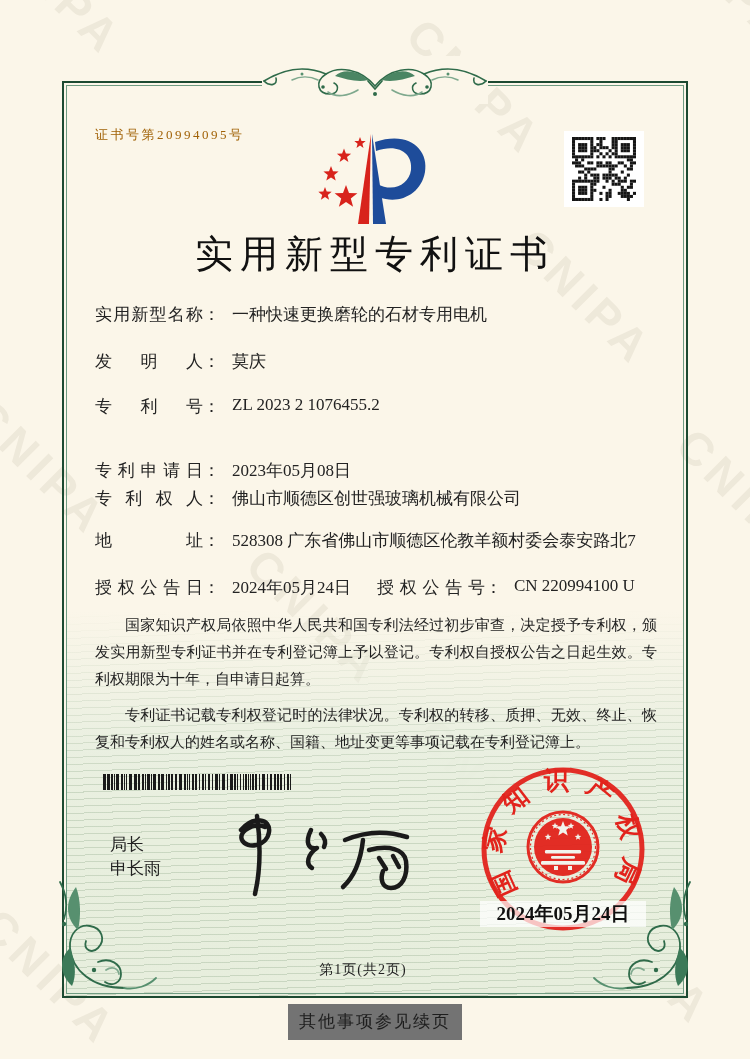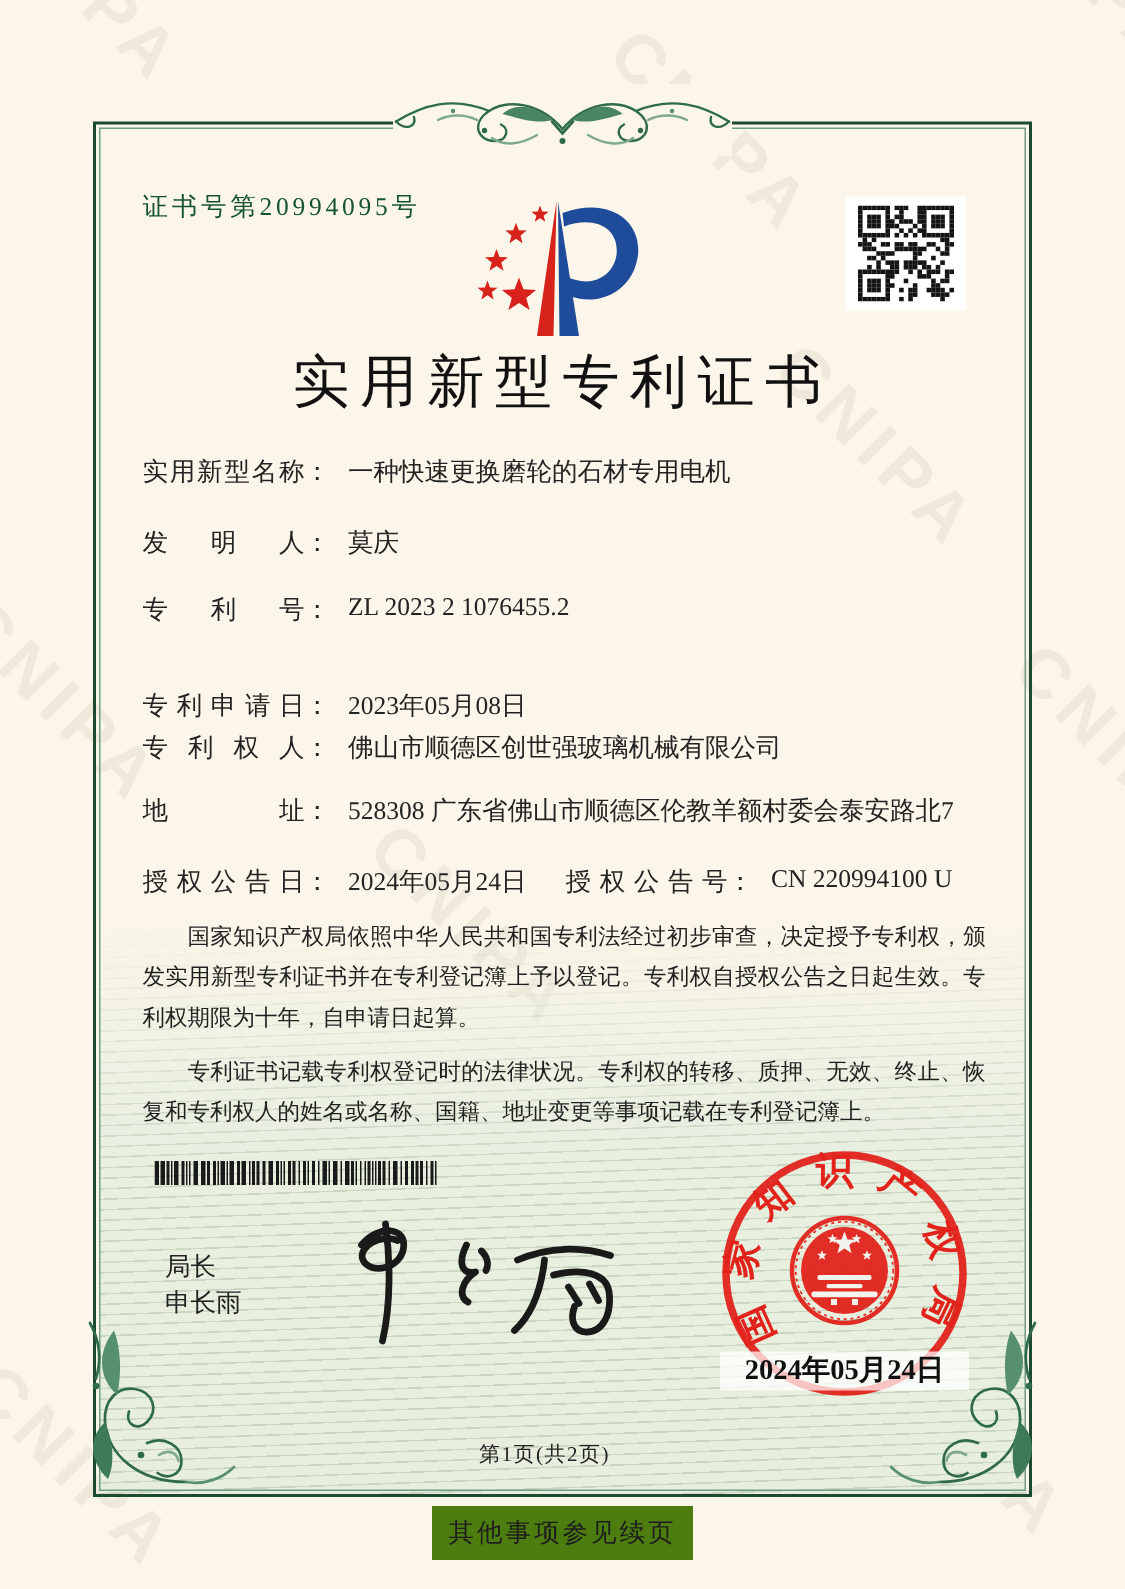--- a/index.html
+++ b/index.html
@@ -20,21 +20,21 @@
   
   .wash{position:absolute;left:66px;top:610px;width:618px;height:386px;z-index:1;
     background:linear-gradient(180deg, rgba(232,239,224,0) 0%, rgba(232,239,224,.9) 35%, #e8efde 60%, #e7eedd 100%)}
   .waves{position:absolute;left:66px;top:610px;width:618px;height:386px;z-index:1;
     background:repeating-linear-gradient(178deg, rgba(125,155,120,.28) 0 1px, rgba(125,155,120,0) 1px 7px);
     -webkit-mask-image:linear-gradient(180deg, transparent 0, #000 45%);
     mask-image:linear-gradient(180deg, transparent 0, #000 45%)}
 
   .orn{position:absolute;z-index:3}
 
-  .cert-no{position:absolute;left:95px;top:126px;font-size:17px;letter-spacing:2.5px;color:#14532d;z-index:4}
+  .cert-no{position:absolute;left:95px;top:126px;font-size:13px;letter-spacing:2.5px;color:#a16207;z-index:4}
   .logo{position:absolute;left:297px;top:128px;width:156px;height:104px;z-index:4}
   .qr-pad{position:absolute;left:564px;top:131px;width:80px;height:76px;background:#fff;z-index:4}
   .qr{position:absolute;left:572px;top:137px;width:64px;height:64px;z-index:5}
 
   .title{position:absolute;left:62px;top:229px;width:626px;text-align:center;
          font-size:38px;font-weight:normal;letter-spacing:7px;color:#111;z-index:4}
 
   .fields{position:absolute;left:95px;top:303px;width:568px;font-size:17px;color:#232323;z-index:4}
   .frow{position:absolute;left:0;white-space:nowrap}
   .flabel{display:inline-block;width:108px;text-align:justify;text-align-last:justify;vertical-align:top}
@@ -56,21 +56,21 @@
   .sig{position:absolute;left:213px;top:810px;width:208px;height:88px;z-index:4}
 
   .seal{position:absolute;left:477px;top:763px;width:172px;height:172px;z-index:5}
   .seal-date{position:absolute;left:480px;top:901px;width:166px;height:26px;z-index:6;
       text-align:center;font-size:19px;font-weight:bold;color:#101010;
       background:rgba(255,255,255,0.72);line-height:26px}
 
   .page-num{position:absolute;left:62px;top:961px;width:602px;text-align:center;
       font-size:14px;letter-spacing:1px;color:#222;z-index:4}
 
-  .cont-note{position:absolute;left:288px;top:1004px;width:174px;height:36px;background:#4d7c0f;
+  .cont-note{position:absolute;left:288px;top:1004px;width:174px;height:36px;background:#737373;
       z-index:4;text-align:center;line-height:36px;font-size:17px;letter-spacing:2px;color:#1d1d1d}
 </style>
 </head>
 <body>
 
 <div class="page">
 
   <div class="wm" style="left:-30px;top:-40px">CNIPA</div>
   <div class="wm" style="left:640px;top:-50px">CNIPA</div>
   <div class="wm" style="left:390px;top:60px">CNIPA</div>

